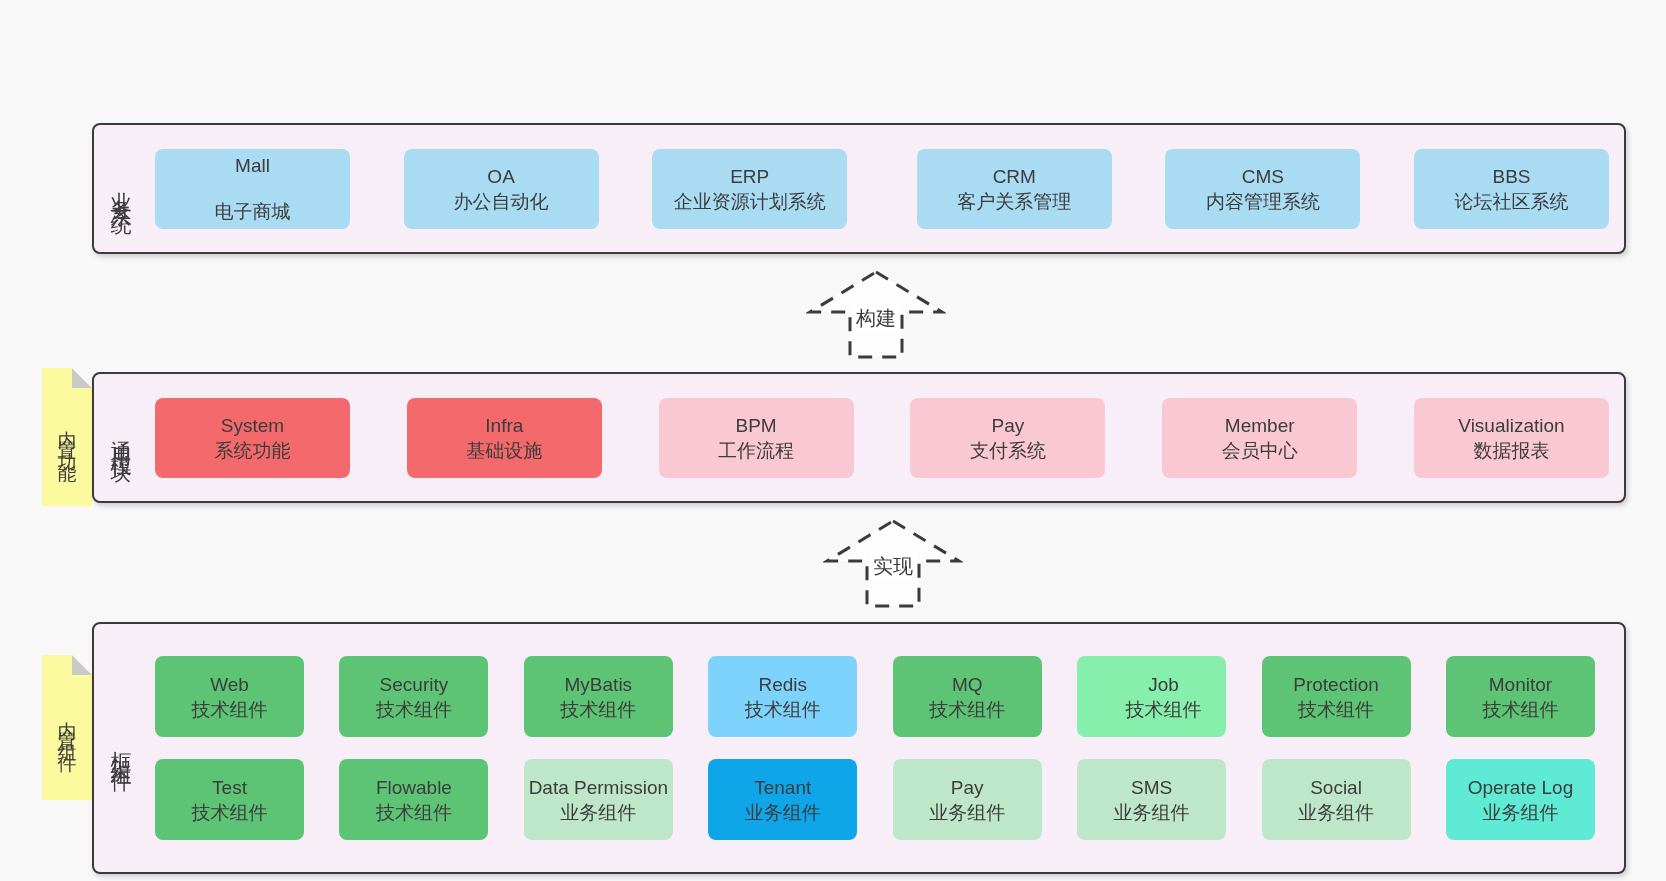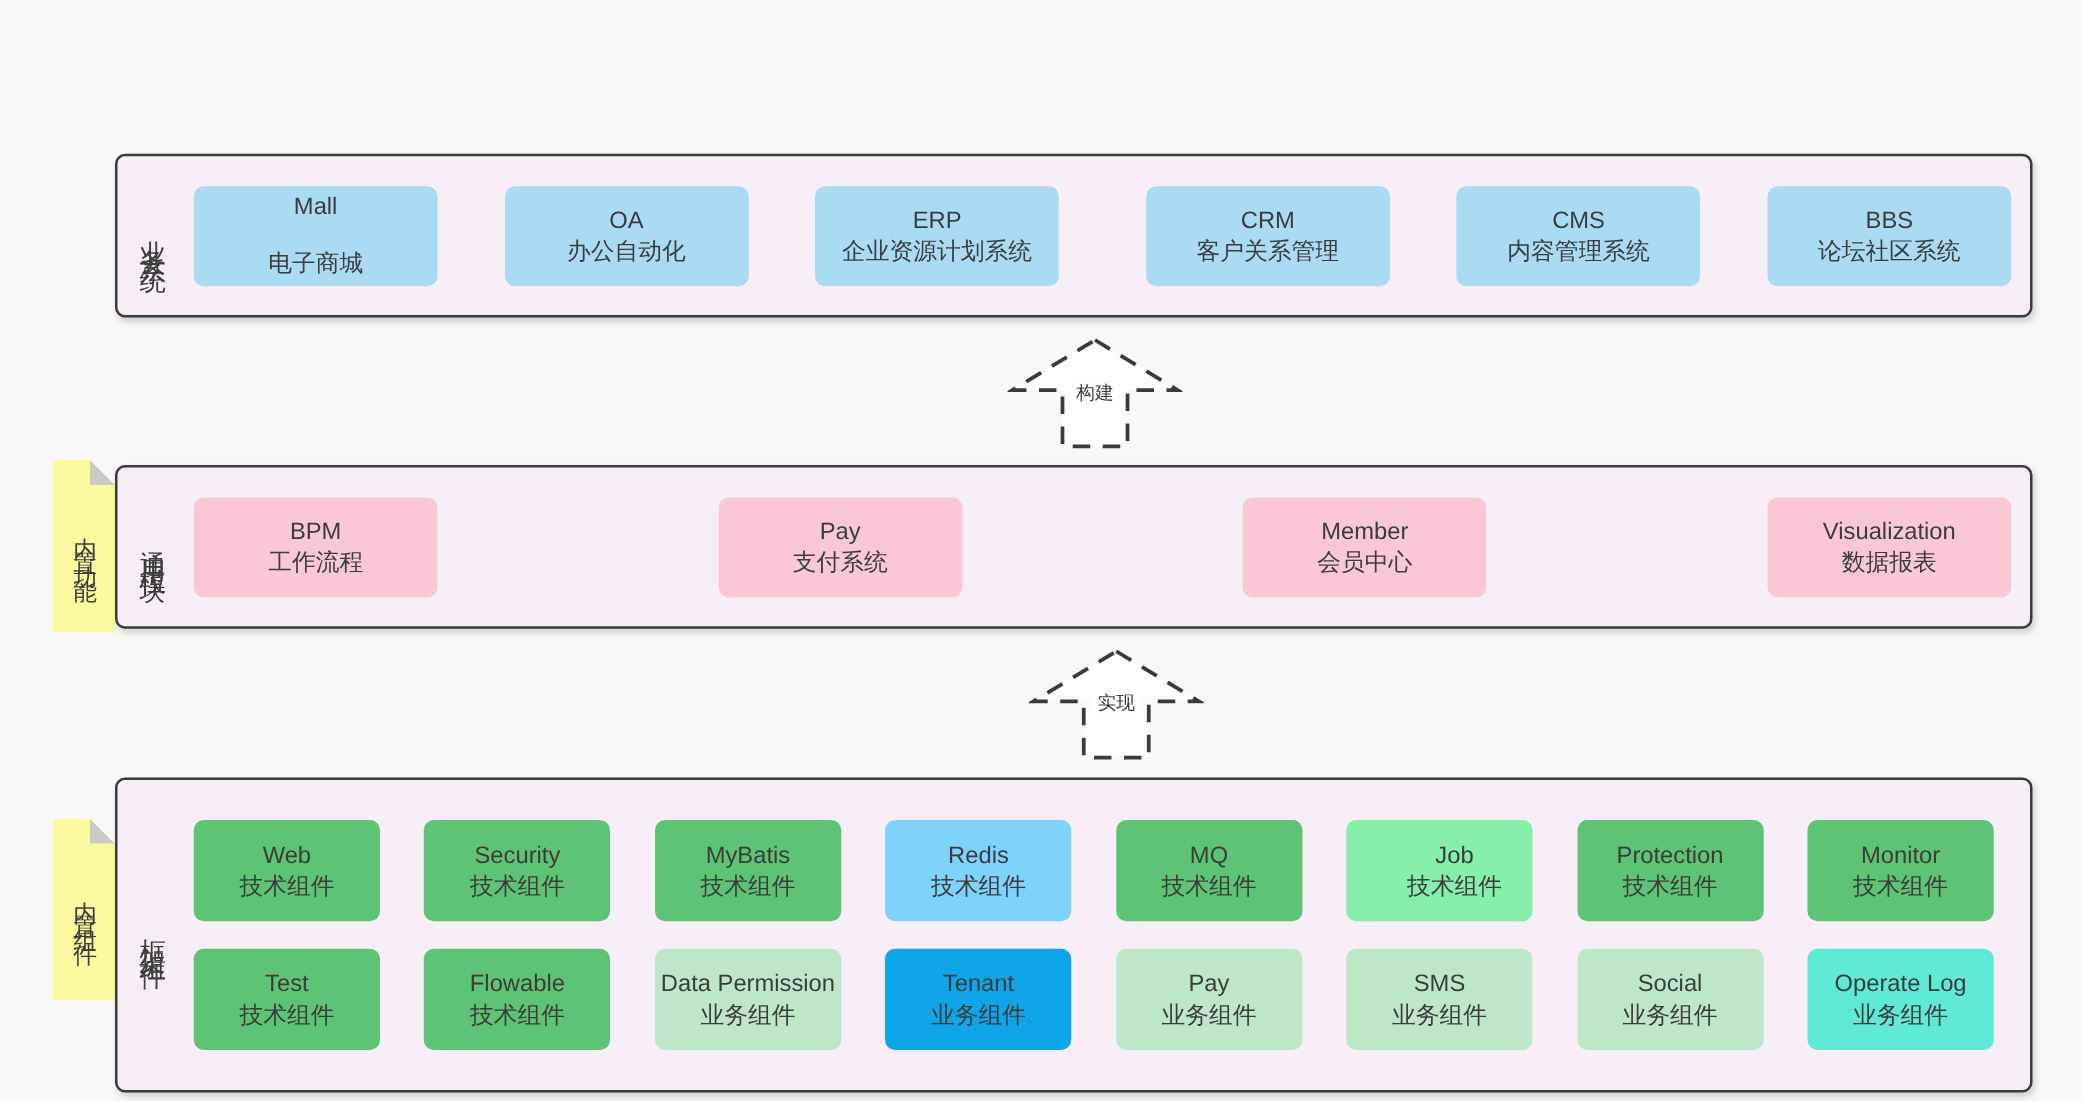--- a/index.html
+++ b/index.html
@@ -52,21 +52,21 @@
     writing-mode:vertical-rl;text-orientation:upright;
     font-size:19px;letter-spacing:11px;color:var(--text);
   }
 
   
   .arrow{position:absolute;}
   .arrow svg{display:block;width:100%;height:100%;}
   .arrow-label{
     position:absolute;left:50%;top:36px;transform:translateX(-50%);
     background:#ffffff;padding:1px 4px;
-    font-size:15px;color:var(--text);white-space:nowrap;
+    font-size:20px;color:var(--text);white-space:nowrap;
   }
 </style>
 </head>
 <body>
 
 <div id="canvas">
 
   <div class="sticky" style="top:368px;height:138px;">
     <span class="sticky-fold"></span>
     <span class="sticky-text">内置功能</span>
@@ -112,20 +112,28 @@
     <svg viewBox="0 0 140 92">
       <polygon points="70,4 136,44 96,44 96,89 44,89 44,44 4,44" fill="var(--arrow-fill)" stroke="var(--band-border)" stroke-width="3" stroke-dasharray="14 10"></polygon>
     </svg>
     <span class="arrow-label">构建</span>
   </div>
 
   <div class="band band-b" style="top:372px;height:131px;">
     <div class="band-label">通用模块</div>
     <div class="band-content">
         <div class="band-row">
+          <div class="box" style="background: rgb(243, 105, 108);">
+            <span class="box-name">System</span>
+            <span class="box-desc">系统功能</span>
+          </div>
+          <div class="box" style="background: rgb(243, 105, 108);">
+            <span class="box-name">Infra</span>
+            <span class="box-desc">基础设施</span>
+          </div>
           <div class="box" style="background: rgb(249, 200, 211);">
             <span class="box-name">BPM</span>
             <span class="box-desc">工作流程</span>
           </div>
           <div class="box" style="background: rgb(249, 200, 211);">
             <span class="box-name">Pay</span>
             <span class="box-desc">支付系统</span>
           </div>
           <div class="box" style="background: rgb(249, 200, 211);">
             <span class="box-name">Member</span>

